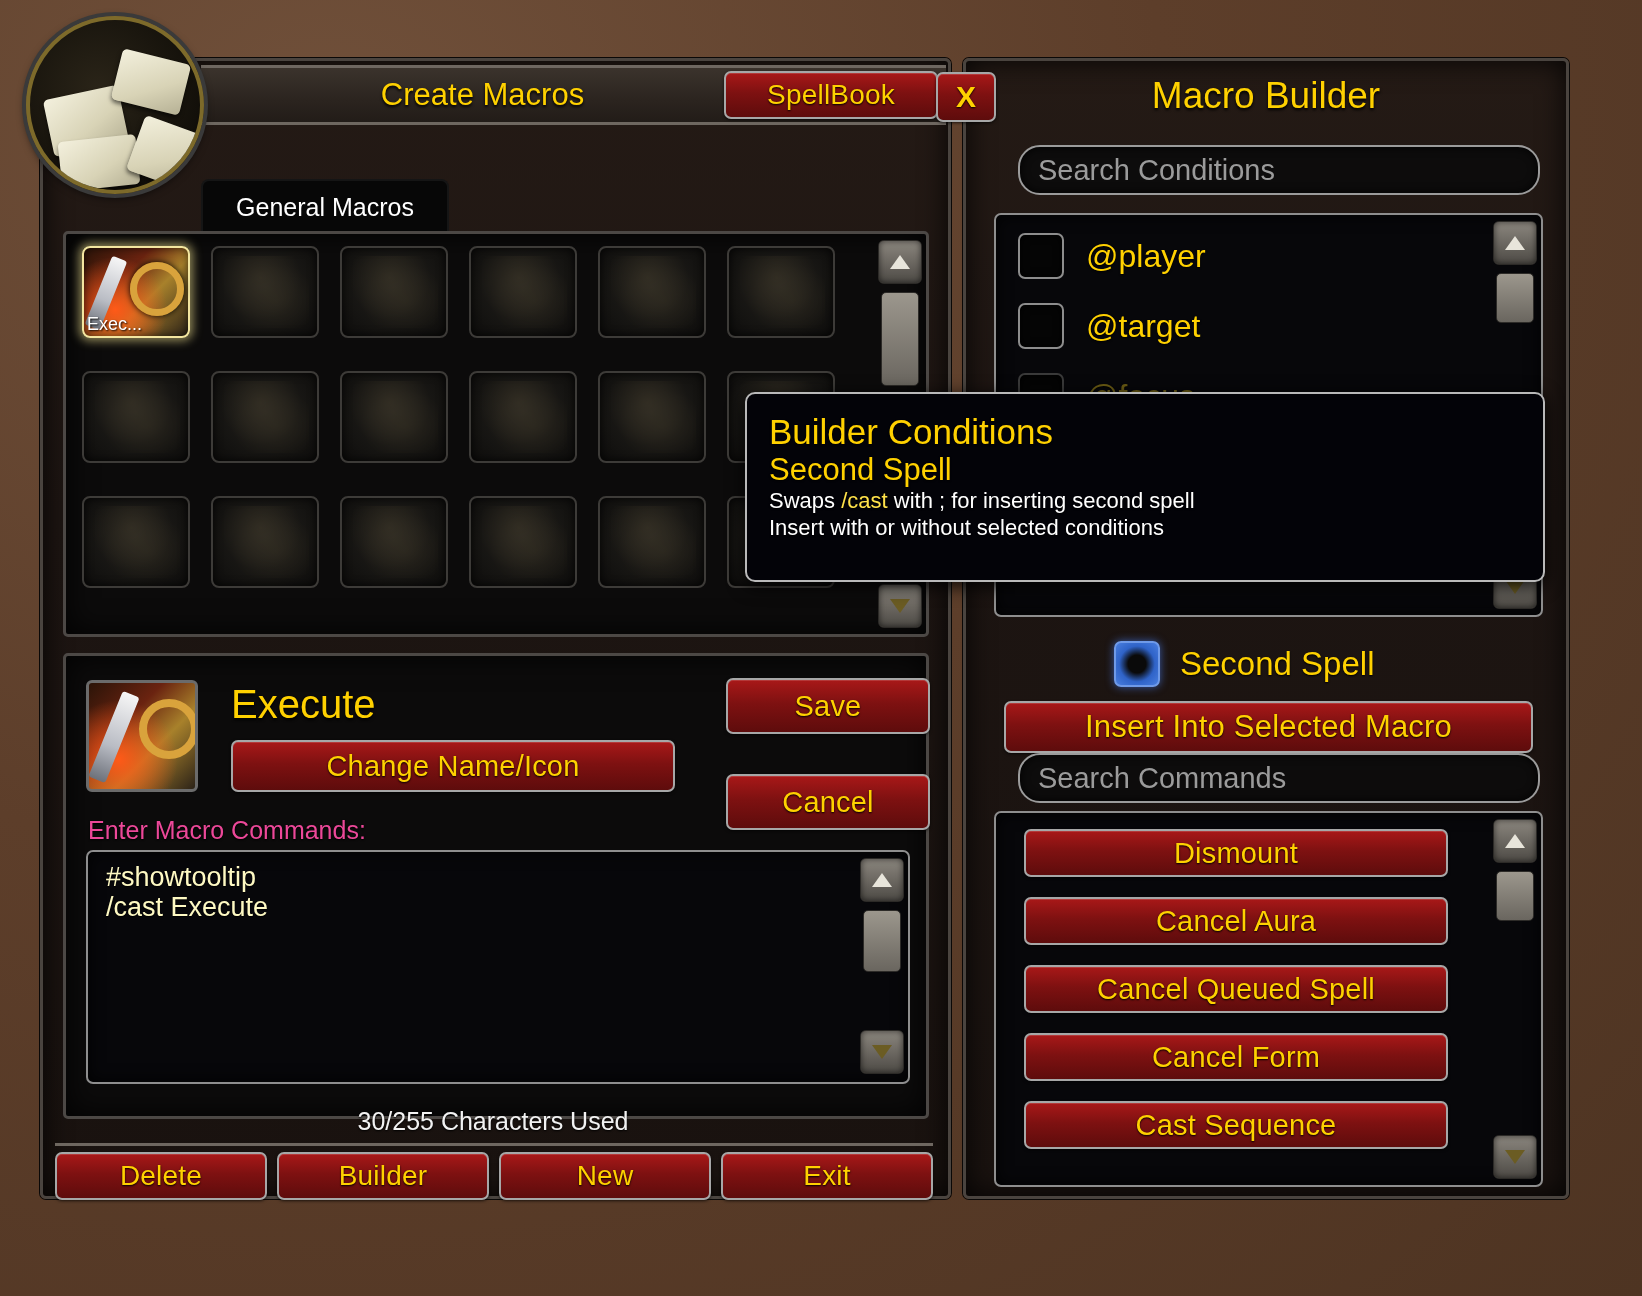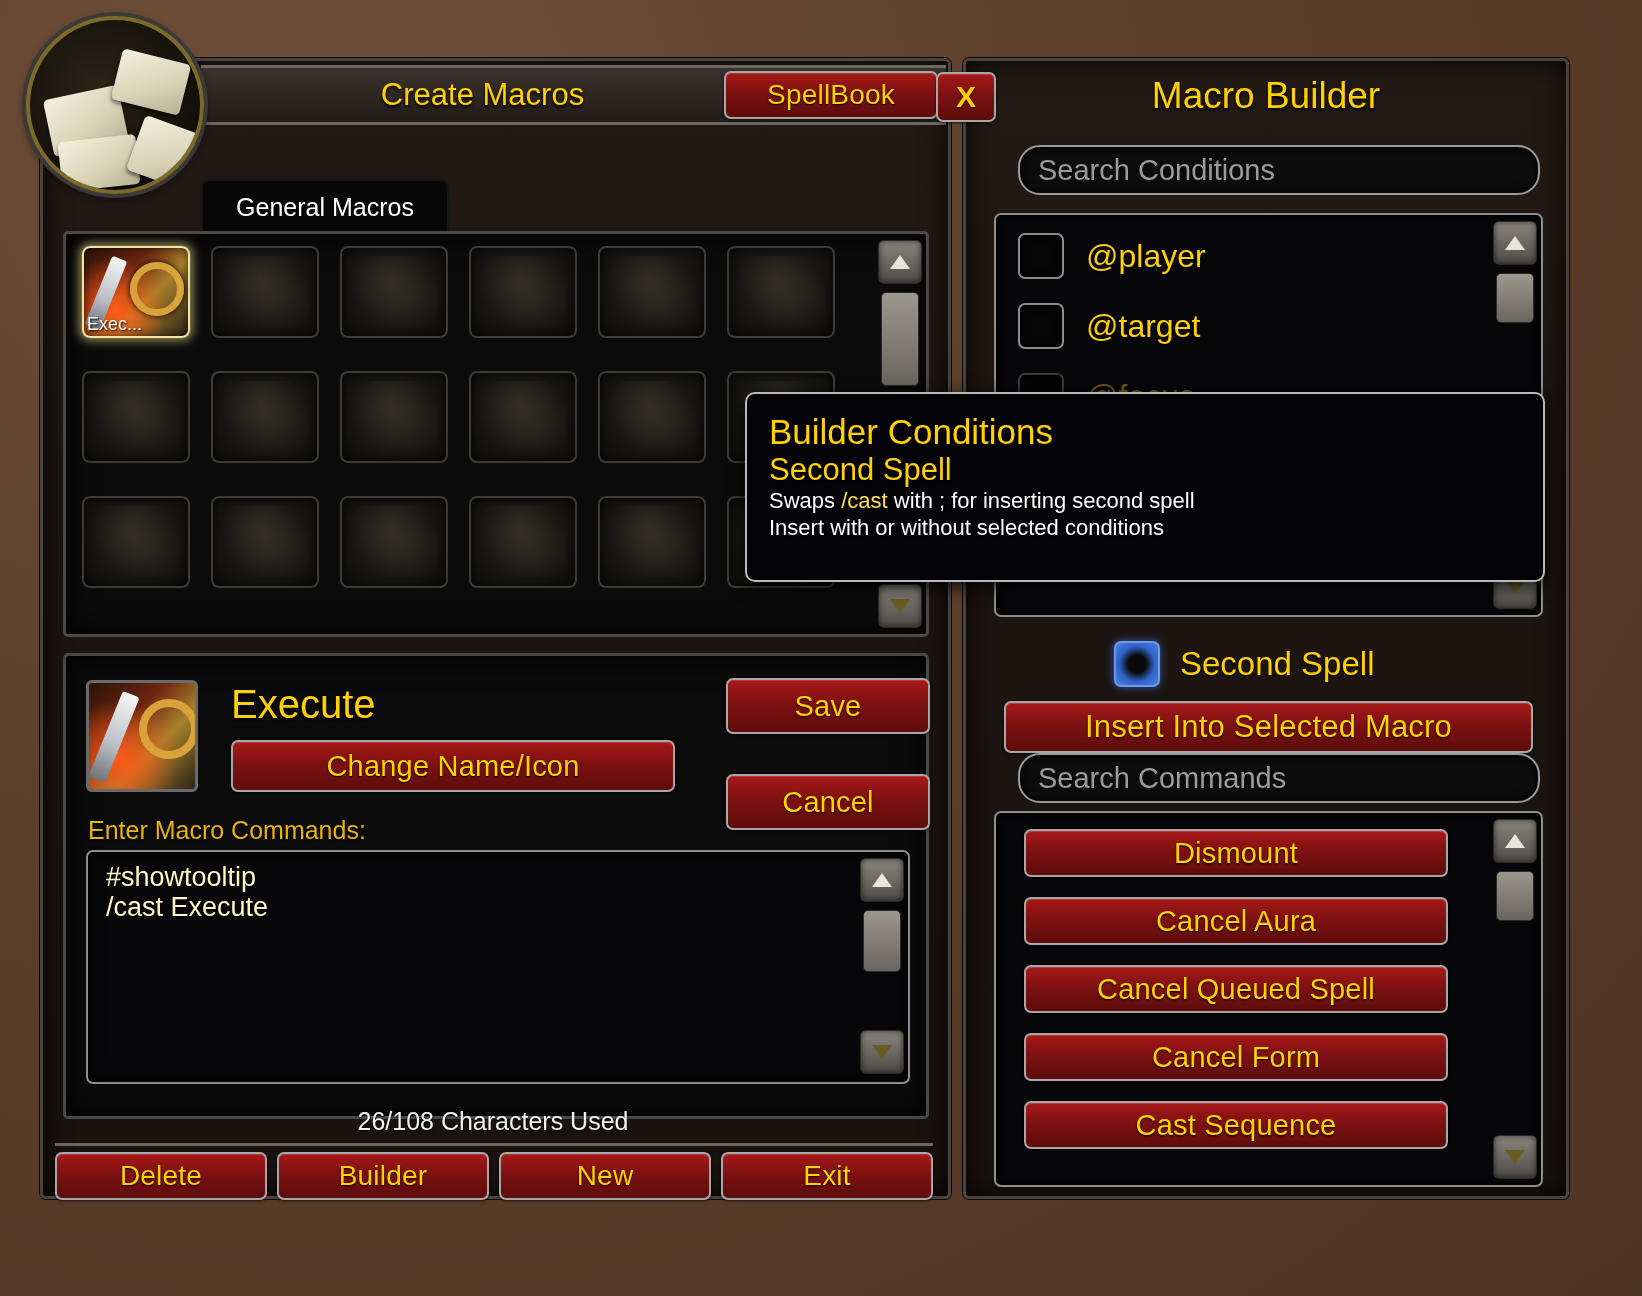--- a/index.html
+++ b/index.html
@@ -197,21 +197,21 @@
   }
   #change-name-btn {
     position: absolute; left: 165px; top: 84px; width: 440px; height: 48px;
     font-size: 29px;
   }
   #save-btn  { position: absolute; left: 660px; top: 22px; width: 200px; height: 52px; font-size: 29px; }
   #cancel-btn{ position: absolute; left: 660px; top: 118px; width: 200px; height: 52px; font-size: 29px; }
 
   #enter-cmd-label {
     position: absolute; left: 22px; top: 160px;
-    font-size: 25px; color: #eab308; text-shadow: 0 1px 2px #000;
+    font-size: 25px; color: #ec4899; text-shadow: 0 1px 2px #000;
   }
   #cmd-editbox {
     position: absolute; left: 20px; top: 194px; width: 820px; height: 230px;
   }
   #cmd-text {
     position: absolute; left: 18px; top: 10px; right: 56px;
     font-size: 27px; color: #fef9c3; line-height: 1.12;
     white-space: pre; text-shadow: 0 1px 1px #000;
   }
   #char-count {
@@ -410,21 +410,21 @@
             <div class="arrow up"></div>
           </div>
         <div class="scrollthumb" style="position:absolute; top:52px; left:3px; height:60px;"></div>
         <div class="scrollbtn" style="position:absolute; bottom:0;">
             <div class="arrow down"></div>
           </div>
       </div>
     </div>
   </div>
 
-  <div id="char-count">26/108 Characters Used</div>
+  <div id="char-count">30/255 Characters Used</div>
 
   <div id="bottom-bar">
     <div class="redbtn">Delete</div>
     <div class="redbtn">Builder</div>
     <div class="redbtn">New</div>
     <div class="redbtn">Exit</div>
   </div>
 </div>
 
 <div id="right-window" class="wowframe">

